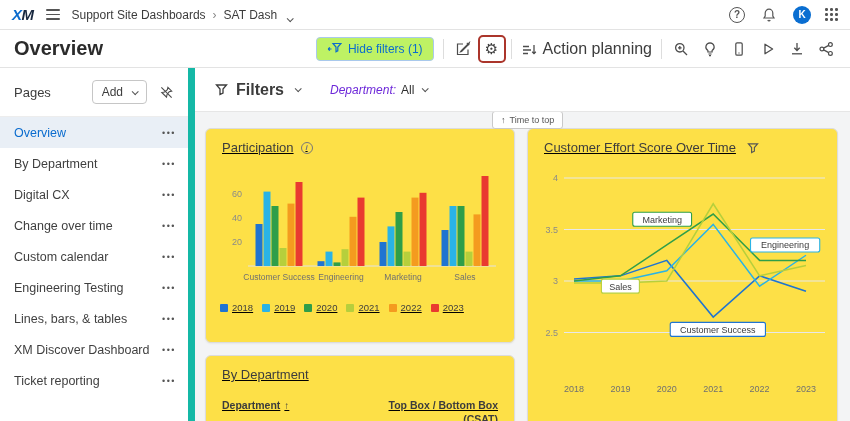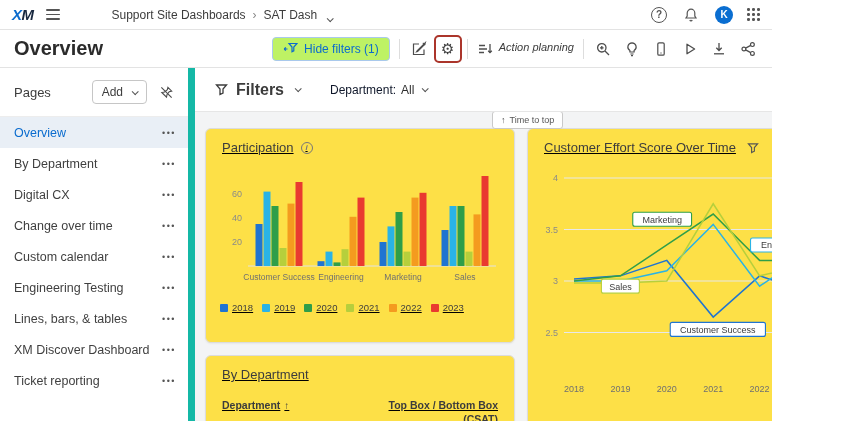--- a/index.html
+++ b/index.html
@@ -1,26 +1,26 @@
 <!DOCTYPE html>
 <html><head>
 <meta charset="utf-8">
 <style>
   * { margin:0; padding:0; box-sizing:border-box; }
   body { font-family:"Liberation Sans","DejaVu Sans",sans-serif; background:#fff; }
-  .screen { position:relative; width:772px; height:421px; overflow:hidden; background:#fff; }
+  .screen { position:relative; width:850px; height:421px; overflow:hidden; background:#fff; }
 
   
   .topbar { position:absolute; top:0; left:0; right:0; height:30px; background:#fff;
     border-bottom:1px solid #e3e3e3; display:flex; align-items:center; padding:0 12px; gap:12px; z-index:10; }
   .logo { font-weight:800; font-size:15px; font-style:italic; letter-spacing:-0.5px; }
   .logo .x { color:#0b6cce; } .logo .m { color:#18283f; }
   .hamburger { width:14px; display:flex; flex-direction:column; gap:3px; cursor:pointer; }
   .hamburger span { height:1.5px; background:#555; border-radius:1px; }
-  .breadcrumb { display:flex; align-items:flex-end; gap:7px; font-size:12px; color:#3c3c3c;margin-left:40px; }
+  .breadcrumb { display:flex; align-items:flex-end; gap:7px; font-size:12px; color:#3c3c3c; }
   .crumb-sep { color:#888; }
   .chev { display:inline-block; width:5px; height:5px; border-right:1.4px solid #555;
     border-bottom:1.4px solid #555; transform:rotate(45deg) translateY(-1px); margin-left:3px; }
   .topbar-right { margin-left:auto; display:flex; align-items:center; gap:14px; }
   .help-icon { width:16px; height:16px; border:1.3px solid #555; border-radius:50%; color:#555;
     font-size:10px; font-weight:700; display:flex; align-items:center; justify-content:center; cursor:pointer; }
   .avatar { width:18px; height:18px; border-radius:50%; background:#0a6ed1; color:#fff;
     font-size:10px; font-weight:700; display:flex; align-items:center; justify-content:center; cursor:pointer; }
   .grid-dots { width:13px; height:13px; display:grid; grid-template-columns:repeat(3,1fr); gap:2.5px; cursor:pointer; }
   .grid-dots i { width:2.5px; height:2.5px; background:#555; border-radius:50%; }
@@ -28,21 +28,21 @@
   
   .header2 { position:absolute; top:30px; left:0; right:0; height:38px; background:#fff;
     border-bottom:1px solid #e3e3e3; display:flex; align-items:center; padding:0 14px; z-index:9; }
   .page-title { font-size:20px; font-weight:700; color:#2b2b2b; }
   .toolbar { margin-left:auto; display:flex; align-items:center; gap:9px; }
   .tool-sep { width:1px; height:20px; background:#ddd; }
   .icon-btn { width:20px; height:20px; display:flex; align-items:center; justify-content:center;
     color:#4d4d4d; cursor:pointer; }
   .hide-filters { display:flex; align-items:center; gap:6px; color:#0b6cce; font-size:12px;
     border:1px solid #a9c9ec; border-radius:4px; padding:4px 10px; background:#bef264; cursor:pointer; }
-  .action-planning { display:flex; align-items:flex-start; gap:6px; font-size:11px; color:#3c3c3c; cursor:pointer;font-style:italic; }
+  .action-planning { display:flex; align-items:flex-end; gap:6px; font-size:16px; color:#3c3c3c; cursor:pointer; }
   .gear-glyph { font-size:15px; line-height:1; color:#3f3f3f; }
 
   
   .annotated { position:relative; }
   .ring { position:absolute; inset:-4px; border:2px solid #ab352b; border-radius:5px; pointer-events:none; }
   .step-badge { position:absolute; top:-38px; left:50%; transform:translateX(-50%); width:24px; height:24px;
     border:2px solid #ab352b; border-radius:50%; background:#fff; color:#ab352b; font-size:13px; font-weight:700;
     display:flex; align-items:center; justify-content:center; z-index:50; }
 
   
@@ -57,21 +57,21 @@
     font-size:12.5px; color:#3f3f3f; cursor:pointer; }
   .side-item .lbl { flex:1; white-space:nowrap; overflow:hidden; text-overflow:ellipsis; }
   .side-item .more { color:#555; font-size:9px; letter-spacing:1.5px; }
   .side-item.selected { background:#e9eff6; color:#0b6cce; }
 
   
   .filterbar { position:absolute; top:68px; left:195px; right:0; height:44px; background:#fff;
     border-bottom:1px solid #e6e6e6; display:flex; align-items:center; padding:0 20px; gap:30px; }
   .filters-toggle { display:flex; align-items:center; gap:8px; font-size:16px; font-weight:700; color:#3c3c3c; cursor:pointer; }
   .dep-filter { display:flex; align-items:center; gap:5px; font-size:12px; cursor:pointer; }
-  .dep-label { color:#0f172a; } .dep-value { color:#2e2e2e; }
+  .dep-label { color:#6d28d9;font-style:italic; } .dep-value { color:#2e2e2e; }
   .canvas { position:absolute; top:112px; left:195px; right:0; bottom:0; background:#f3f4f5; overflow:hidden; }
   .back-to-top { position:absolute; top:-1px; left:297px; background:#fff; border:1px solid #c9c9c9;
     border-radius:3px; font-size:9px; color:#555; padding:3px 8px; display:flex; gap:4px; align-items:center;
     z-index:6; cursor:pointer; }
 
   
   .card { position:absolute; background:#fde047; border:1px solid #dcdcdc; border-radius:6px;
     box-shadow:0 1px 2px rgba(0,0,0,0.05);text-decoration:underline; }
   .card-head { display:flex; align-items:center; gap:7px; padding:11px 16px 5px; }
   .card-title { font-size:13px; color:#3c3c3c; }

